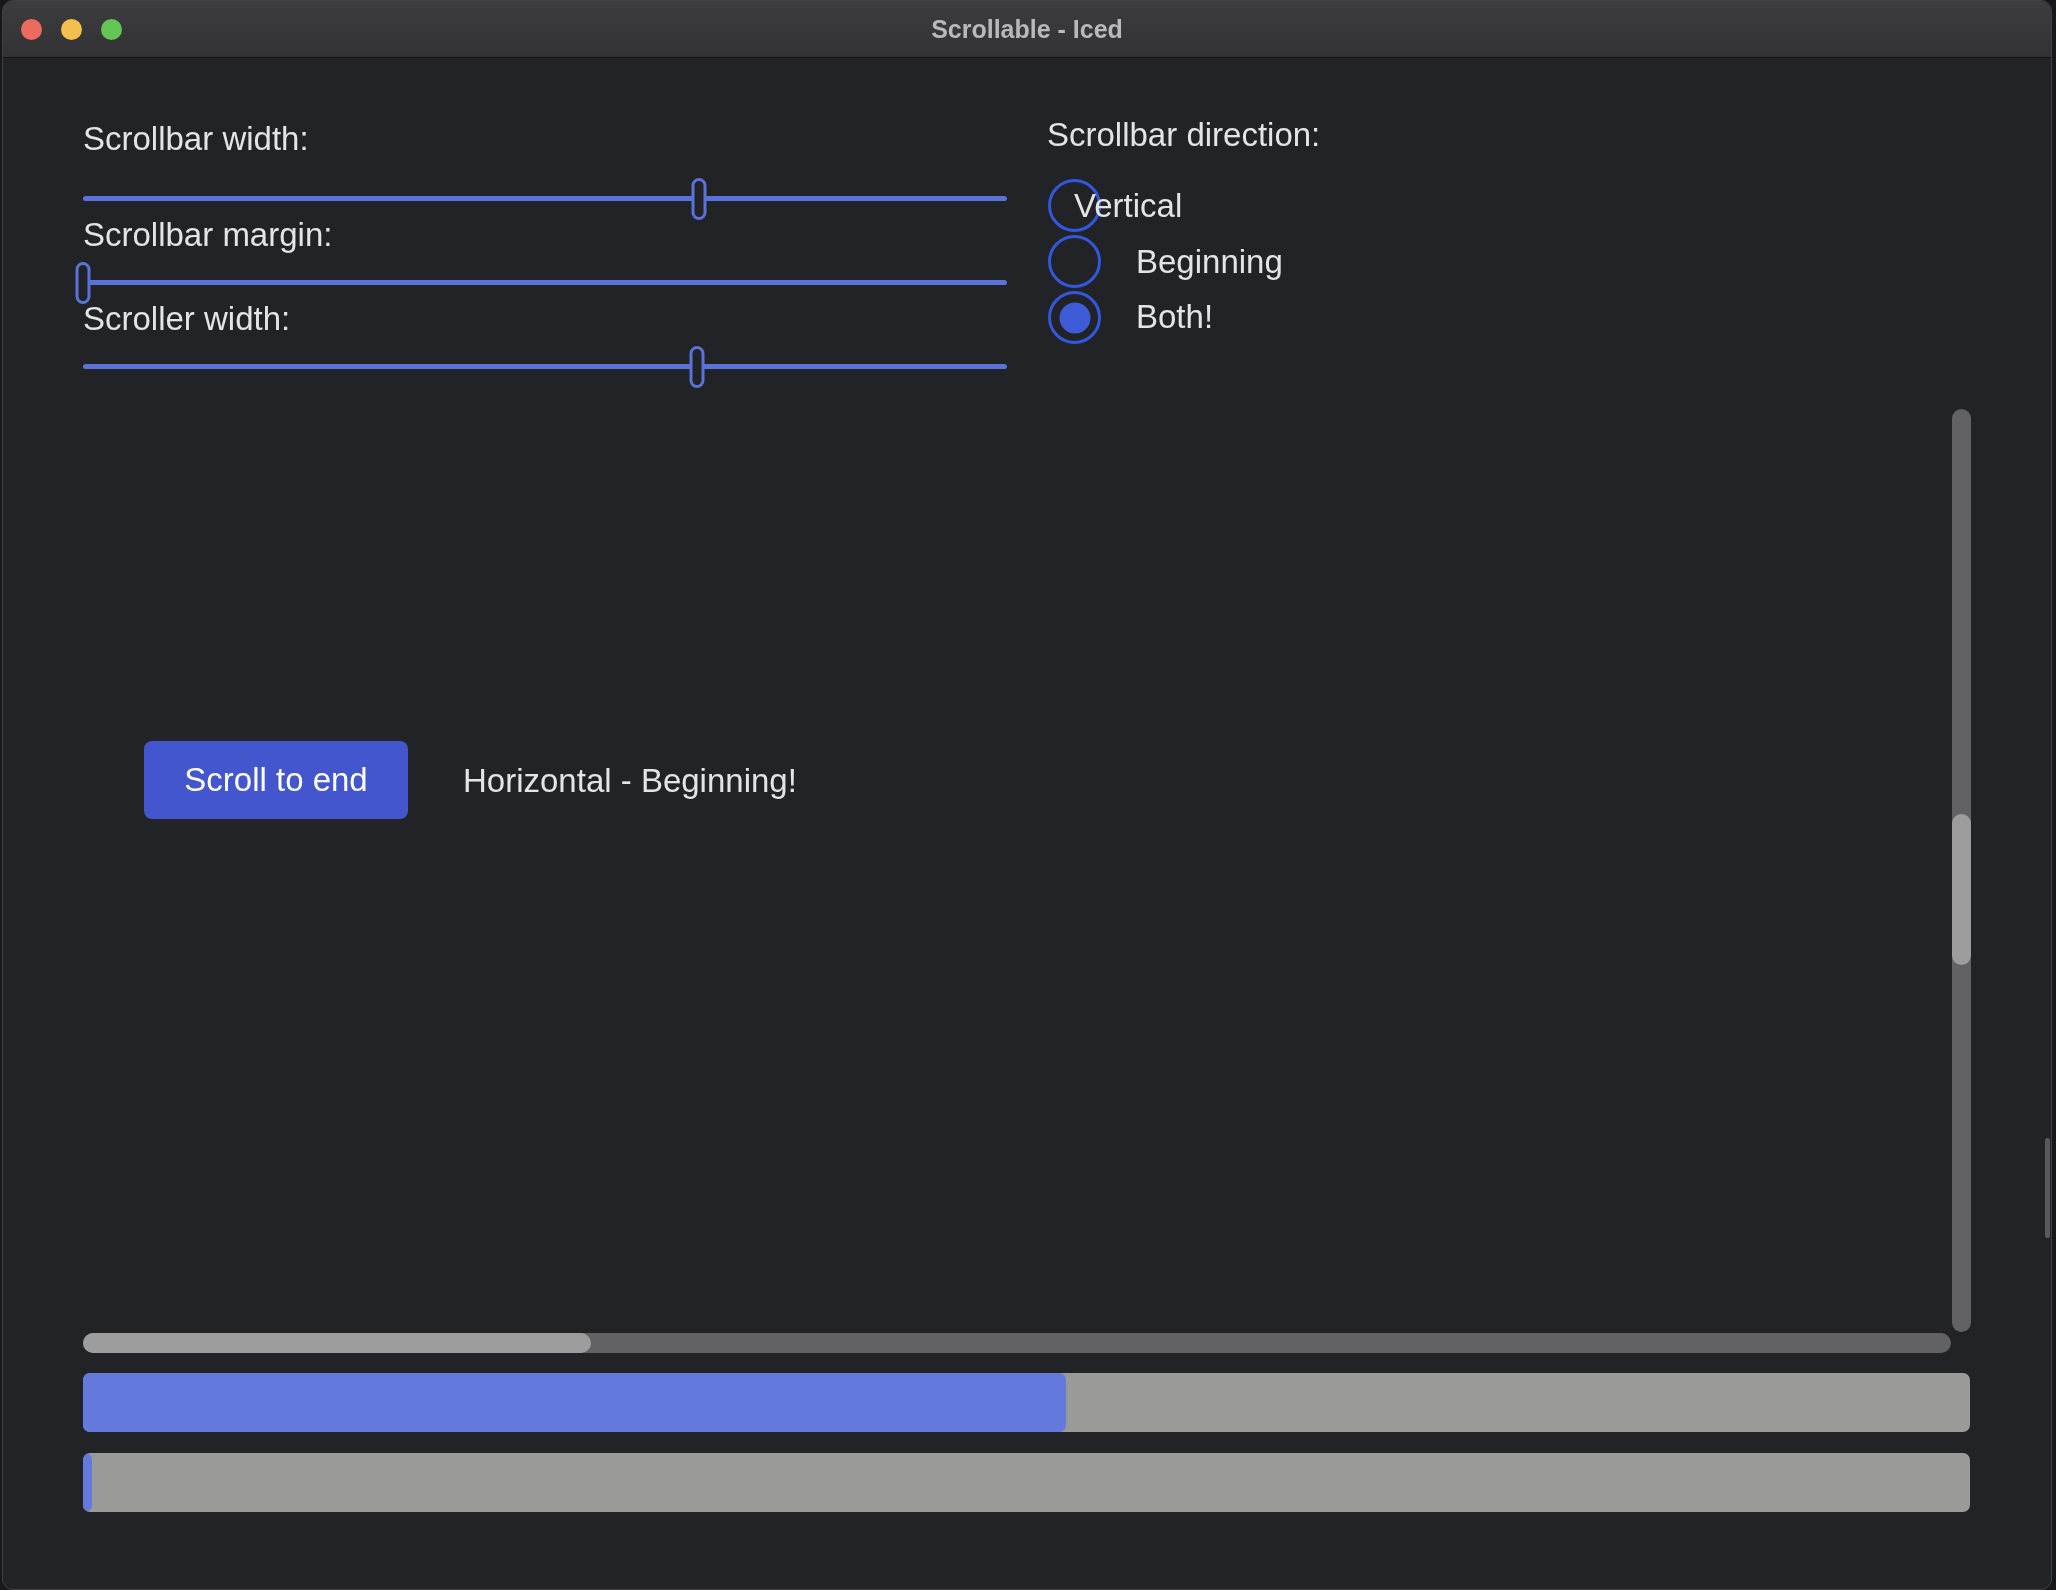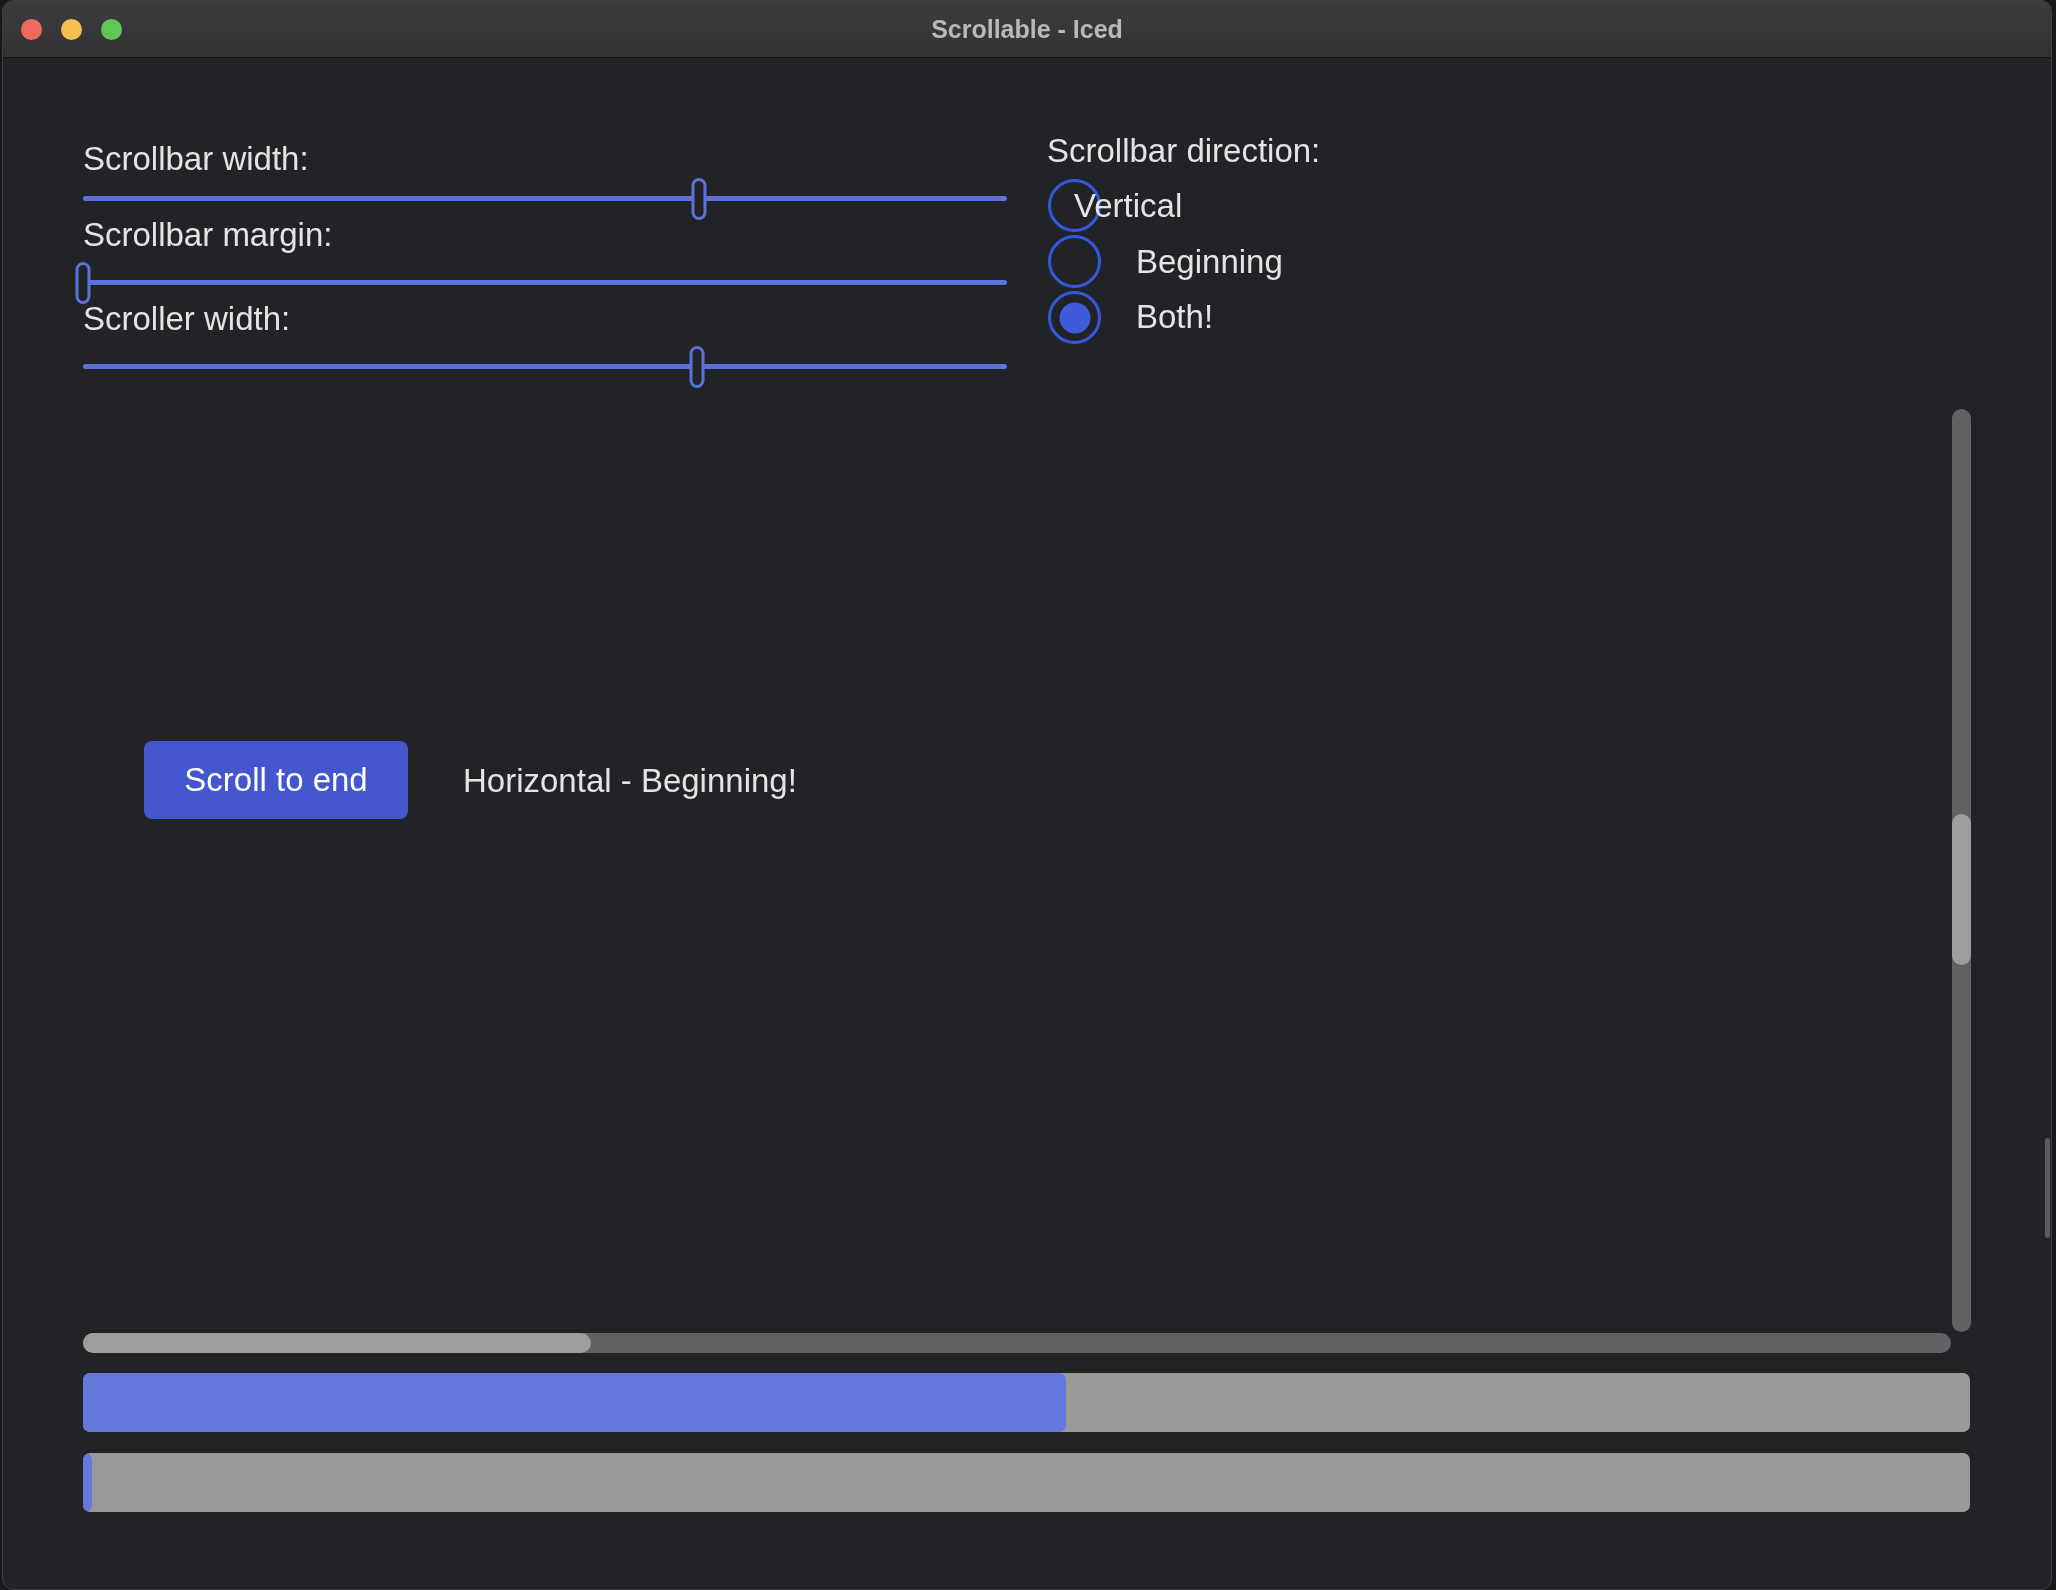--- a/index.html
+++ b/index.html
@@ -78,36 +78,36 @@
 
 <div class="window">
 
   <div class="titlebar">
     <span class="tl red"></span>
     <span class="tl yellow"></span>
     <span class="tl green"></span>
     <div class="title">Scrollable - Iced</div>
   </div>
 
-  <div class="label" style="left:80px;top:136px;">Scrollbar width:</div>
+  <div class="label" style="left:80px;top:116px;">Scrollbar width:</div>
   <div class="slider-track" style="top:195px;">
     <div class="slider-handle" style="left: 66.7%;"></div>
   </div>
 
   <div class="label" style="left:80px;top:212px;">Scrollbar margin:</div>
   <div class="slider-track" style="top:279px;">
     <div class="slider-handle" style="left: 0%;"></div>
   </div>
 
   <div class="label" style="left:80px;top:296px;">Scroller width:</div>
   <div class="slider-track" style="top:363px;">
     <div class="slider-handle" style="left: 66.4%;"></div>
   </div>
 
-  <div class="label" style="left:1044px;top:128px;">Scrollbar direction:</div>
+  <div class="label" style="left:1044px;top:112px;">Scrollbar direction:</div>
 
   <div class="radio-circle" style="top:178px;">
     
   </div>
   <div class="label" style="left:1071px;top:183px;">Vertical</div>
 
   <div class="radio-circle" style="top:234px;">
     
   </div>
   <div class="label" style="left:1133px;top:239px;">Beginning</div>

